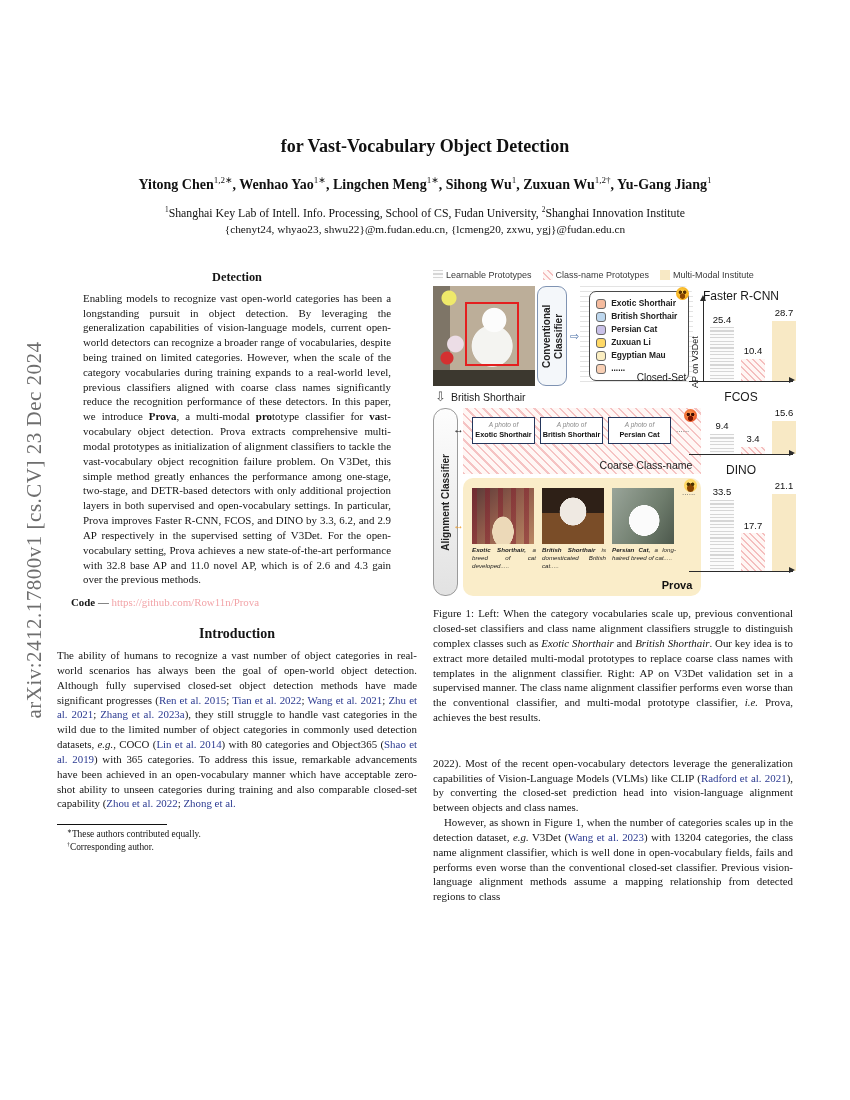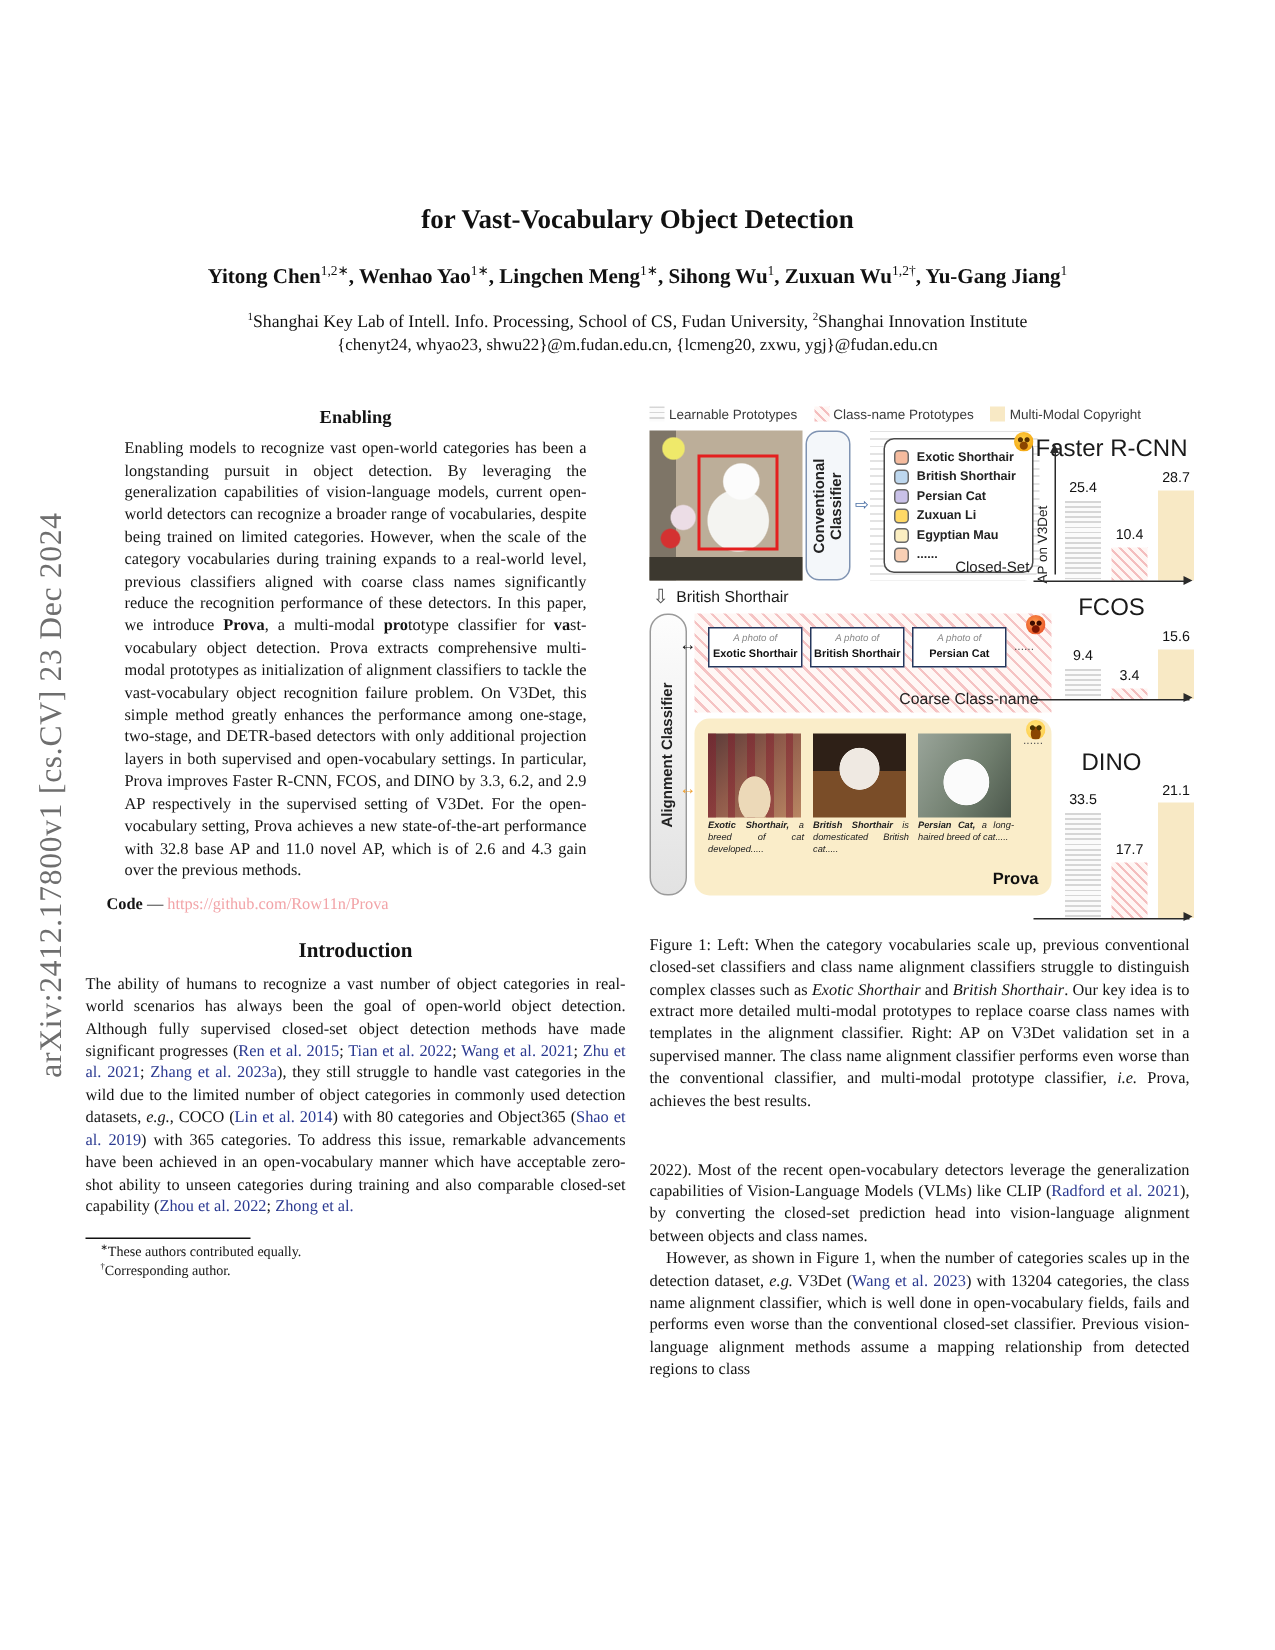--- a/index.html
+++ b/index.html
@@ -124,22 +124,22 @@
   .card-lead { font-weight:bold; }
   .prova-tag { position:absolute; right:9px; bottom:3px; font-weight:bold; font-size:11px; color:#111; }
 
   .conn { position:absolute; font-size:11px; color:#111; }
   .conn-black { left:20px; top:14px; }
   .conn-orange { left:20px; top:110px; color:#f0a030; }
 
   
   .charts-col { width:104px; display:flex; flex-direction:column; padding-top:2px; }
   .mini-chart { position:relative; margin-bottom:7px; }
-  .mini-chart:last-child { margin-bottom:0;margin-top:24px; }
-  .chart-title { text-align:center; font-size:16px; color:#1a1a1a; margin-bottom:2px; }
+  .mini-chart:last-child { margin-bottom:0; }
+  .chart-title { text-align:center; font-size:12px; color:#1a1a1a; margin-bottom:2px; }
   .bars { display:flex; align-items:flex-end; gap:7px; padding-left:21px; }
   .bar-wrap { display:flex; flex-direction:column; align-items:center; width:24px; flex:none; }
   .bar-label { font-size:9.5px; color:#111; margin-bottom:1px; font-family:"Liberation Sans",sans-serif; }
   .bar { width:24px; }
   .x-axis { border-top:1.4px solid #2a2a2a; position:relative; }
   .x-axis::after { content:''; position:absolute; right:-2px; top:-4.6px;
     border-left:6px solid #2a2a2a; border-top:3.5px solid transparent; border-bottom:3.5px solid transparent; }
   .y-axis { position:absolute; left:14px; top:12px; border-left:1.3px solid #2a2a2a; }
   .y-axis::before { content:''; position:absolute; left:-4.3px; top:-5px;
     border-bottom:6px solid #2a2a2a; border-left:3.5px solid transparent; border-right:3.5px solid transparent; }
@@ -160,21 +160,21 @@
   <div class="title">
     <div>for Vast-Vocabulary Object Detection</div>
   </div>
   <div class="authors"><span style="font-weight: bold;">Yitong Chen</span><sup>1,2∗</sup><span style="font-weight: bold;">, </span><span style="font-weight: bold;">Wenhao Yao</span><sup>1∗</sup><span style="font-weight: bold;">, </span><span style="font-weight: bold;">Lingchen Meng</span><sup>1∗</sup><span style="font-weight: bold;">, </span><span style="font-weight: bold;">Sihong Wu</span><sup>1</sup><span style="font-weight: bold;">, </span><span style="font-weight: bold;">Zuxuan Wu</span><sup>1,2†</sup><span style="font-weight: bold;">, </span><span style="font-weight: bold;">Yu-Gang Jiang</span><sup>1</sup></div>
   <div class="affil"><sup>1</sup><span>Shanghai Key Lab of Intell. Info. Processing, School of CS, Fudan University, </span><sup>2</sup><span>Shanghai Innovation Institute</span></div>
   <div class="emails">{chenyt24, whyao23, shwu22}@m.fudan.edu.cn, {lcmeng20, zxwu, ygj}@fudan.edu.cn</div>
 
   <div class="columns">
 
     <div class="col">
-      <div class="abs-head">Enabling</div>
+      <div class="abs-head">Detection</div>
       <div class="abs-body"><span>Enabling models to recognize vast open-world categories has been a longstanding pursuit in object detection. By leveraging the generalization capabilities of vision-language models, current open-world detectors can recognize a broader range of vocabularies, despite being trained on limited categories. However, when the scale of the category vocabularies during training expands to a real-world level, previous classifiers aligned with coarse class names significantly reduce the recognition performance of these detectors. In this paper, we introduce </span><span style="font-weight: bold;">Prova</span><span>, a multi-modal </span><span style="font-weight: bold;">pro</span><span>totype classifier for </span><span style="font-weight: bold;">va</span><span>st-vocabulary object detection. Prova extracts comprehensive multi-modal prototypes as initialization of alignment classifiers to tackle the vast-vocabulary object recognition failure problem. On V3Det, this simple method greatly enhances the performance among one-stage, two-stage, and DETR-based detectors with only additional projection layers in both supervised and open-vocabulary settings. In particular, Prova improves Faster R-CNN, FCOS, and DINO by 3.3, 6.2, and 2.9 AP respectively in the supervised setting of V3Det. For the open-vocabulary setting, Prova achieves a new state-of-the-art performance with 32.8 base AP and 11.0 novel AP, which is of 2.6 and 4.3 gain over the previous methods.</span></div>
 
       <div class="code-line"><span class="lbl">Code</span><span> — </span><span class="link">https://github.com/Row11n/Prova</span></div>
 
       <div class="intro-head">Introduction</div>
       <div><span>The ability of humans to recognize a vast number of object categories in real-world scenarios has always been the goal of open-world object detection. Although fully supervised closed-set object detection methods have made significant progresses (</span><span class="cite">Ren et al. 2015</span><span>; </span><span class="cite">Tian et al. 2022</span><span>; </span><span class="cite">Wang et al. 2021</span><span>; </span><span class="cite">Zhu et al. 2021</span><span>; </span><span class="cite">Zhang et al. 2023a</span><span>), they still struggle to handle vast categories in the wild due to the limited number of object categories in commonly used detection datasets, </span><span style="font-style: italic;">e.g.</span><span>, COCO (</span><span class="cite">Lin et al. 2014</span><span>) with 80 categories and Object365 (</span><span class="cite">Shao et al. 2019</span><span>) with 365 categories. To address this issue, remarkable advancements have been achieved in an open-vocabulary manner which have acceptable zero-shot ability to unseen categories during training and also comparable closed-set capability (</span><span class="cite">Zhou et al. 2022</span><span>; </span><span class="cite">Zhong et al.</span></div>
 
       <div class="footnotes">
         <div class="fn-rule"></div>
         <div class="fn-indent"><sup>∗</sup><span>These authors contributed equally.</span></div>
@@ -189,21 +189,21 @@
             <div class="legend-item">
               <span class="swatch sw-gray"></span>
               <span>Learnable Prototypes</span>
             </div>
             <div class="legend-item">
               <span class="swatch sw-pink"></span>
               <span>Class-name Prototypes</span>
             </div>
             <div class="legend-item">
               <span class="swatch sw-cream"></span>
-              <span>Multi-Modal Copyright</span>
+              <span>Multi-Modal Institute</span>
             </div>
           </div>
 
         <div class="fig-body">
           <div class="diagram">
 
             <div class="closed-row">
               <div class="photo-main">
                 <div class="bbox"></div>
               </div>

